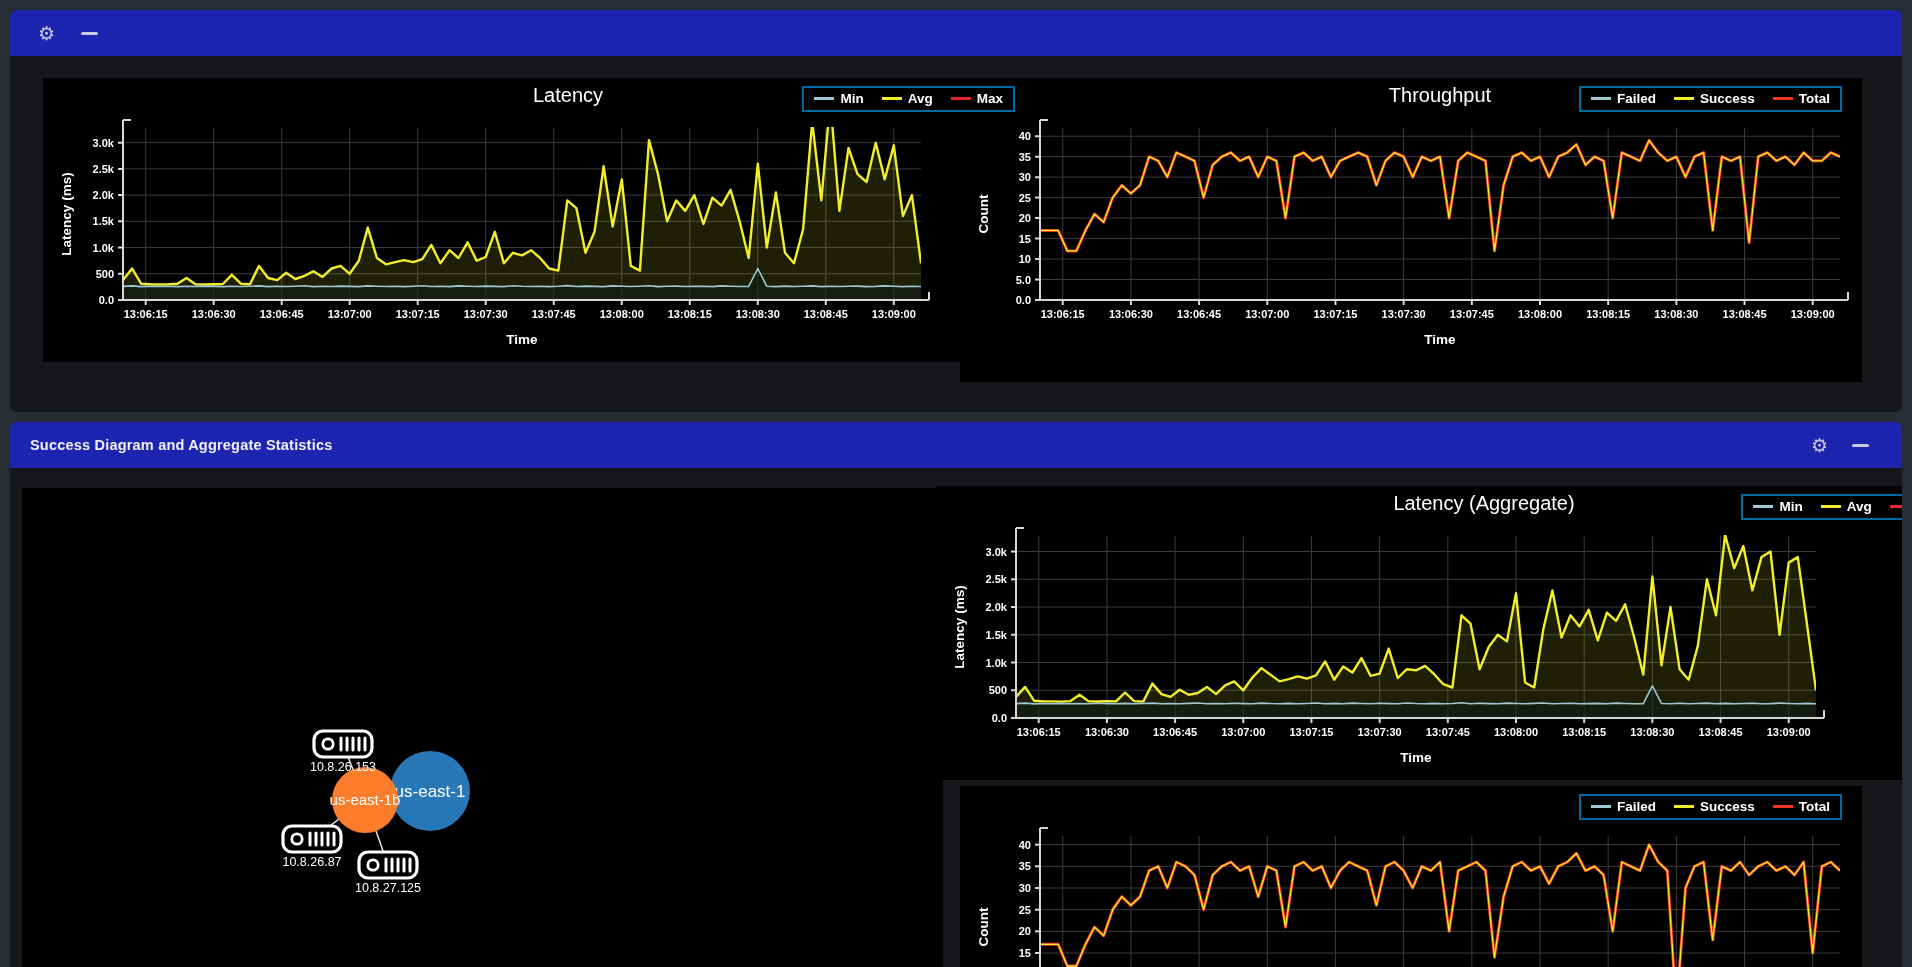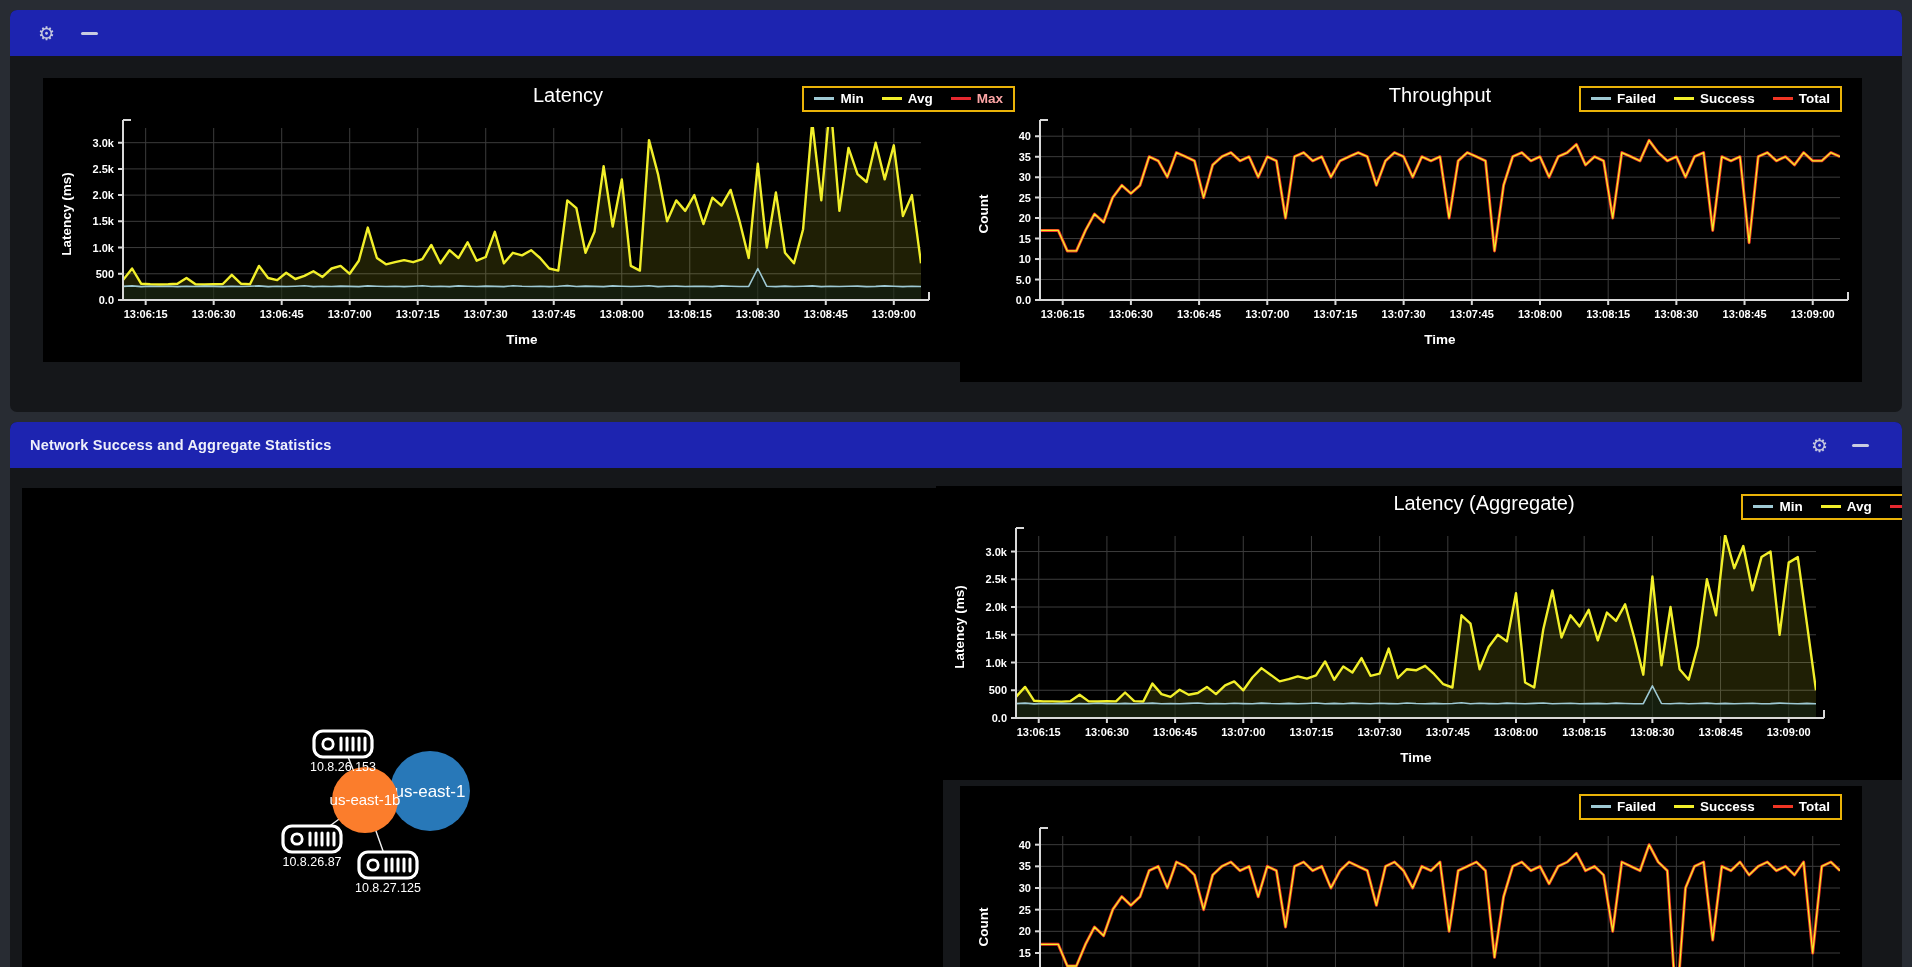--- a/index.html
+++ b/index.html
@@ -8,24 +8,24 @@
   #panel-metrics{top:10px;height:402px;}
   #panel-aggregate{top:422px;height:560px;}
   .panel-header{position:absolute;top:0;left:0;right:0;height:46px;background:#1d24b0;display:flex;align-items:center;z-index:5;}
   .hdr-gear{color:#c6c9e0;font-size:19px;line-height:1;cursor:pointer;user-select:none;}
   .hdr-min{width:17px;height:3px;background:#c9cce0;border-radius:2px;cursor:pointer;}
   .hdr-title{color:#eef0fa;font-weight:700;font-size:14.5px;margin-left:20px;letter-spacing:.2px;}
   .spacer{flex:1;}
   .chart{position:absolute;background:#000;}
   .chart svg.plot{position:absolute;inset:0;}
   .chart-title{position:absolute;top:6px;left:80px;right:22px;text-align:center;font-size:20px;font-weight:500;color:#fff;z-index:2;}
-  .legend{position:absolute;top:8px;right:20px;display:flex;gap:18px;border:2px solid #eab308;background:#000;padding:3px 10px 4px 10px;z-index:3;align-items:center;}
+  .legend{position:absolute;top:8px;right:20px;display:flex;gap:18px;border:2px solid #0369a1;background:#000;padding:3px 10px 4px 10px;z-index:3;align-items:center;}
   .legend-item{display:flex;align-items:center;gap:6px;font-size:13.5px;font-weight:600;color:#fff;cursor:pointer;}
   .legend-item .sw{width:20px;height:3px;display:inline-block;}
-  .legend-item.muted .lab{color:#fca5a5;}
+  .legend-item.muted .lab{color:#ffffff;}
   #diagram{position:absolute;left:12px;top:66px;width:921px;height:479px;background:#000;}
 </style>
 </head>
 <body>
 
 <div class="page">
 
   <section class="panel" id="panel-metrics">
     <div class="panel-header">
       <span class="hdr-gear" style="margin-left:28px;">⚙</span>
@@ -215,21 +215,21 @@
           <line x1="80" y1="222" x2="888" y2="222" stroke="#d8d8d8" stroke-width="2"></line>
           <line x1="888" y1="222" x2="888" y2="214" stroke="#d8d8d8" stroke-width="2"></line>
           <text x="480" y="266" fill="#fff" font-size="13.5" font-weight="700" text-anchor="middle" font-family="&quot;Liberation Sans&quot;,sans-serif">Time</text>
           <text x="28" y="136" fill="#fff" font-size="13.5" font-weight="700" text-anchor="middle" transform="rotate(-90 28 136)" font-family="&quot;Liberation Sans&quot;,sans-serif">Count</text>
         </svg>
       </div>
   </section>
 
   <section class="panel" id="panel-aggregate">
     <div class="panel-header">
-      <span class="hdr-title">Network Success and Aggregate Statistics</span>
+      <span class="hdr-title">Success Diagram and Aggregate Statistics</span>
       <span class="spacer"></span>
       <span class="hdr-gear">⚙</span>
       <span class="hdr-min" style="margin-left:24px;margin-right:33px;"></span>
     </div>
     <div id="diagram"><svg viewBox="0 0 921 479" width="921" height="479">
           <line x1="343" y1="312" x2="321" y2="256" stroke="#ffffff" stroke-width="1.4" opacity="0.95"></line>
           <line x1="343" y1="312" x2="290" y2="351" stroke="#ffffff" stroke-width="1.4" opacity="0.95"></line>
           <line x1="343" y1="312" x2="366" y2="377" stroke="#ffffff" stroke-width="1.4" opacity="0.95"></line>
           <g>
             <circle cx="408" cy="303" r="40" fill="#2878b8"></circle>

